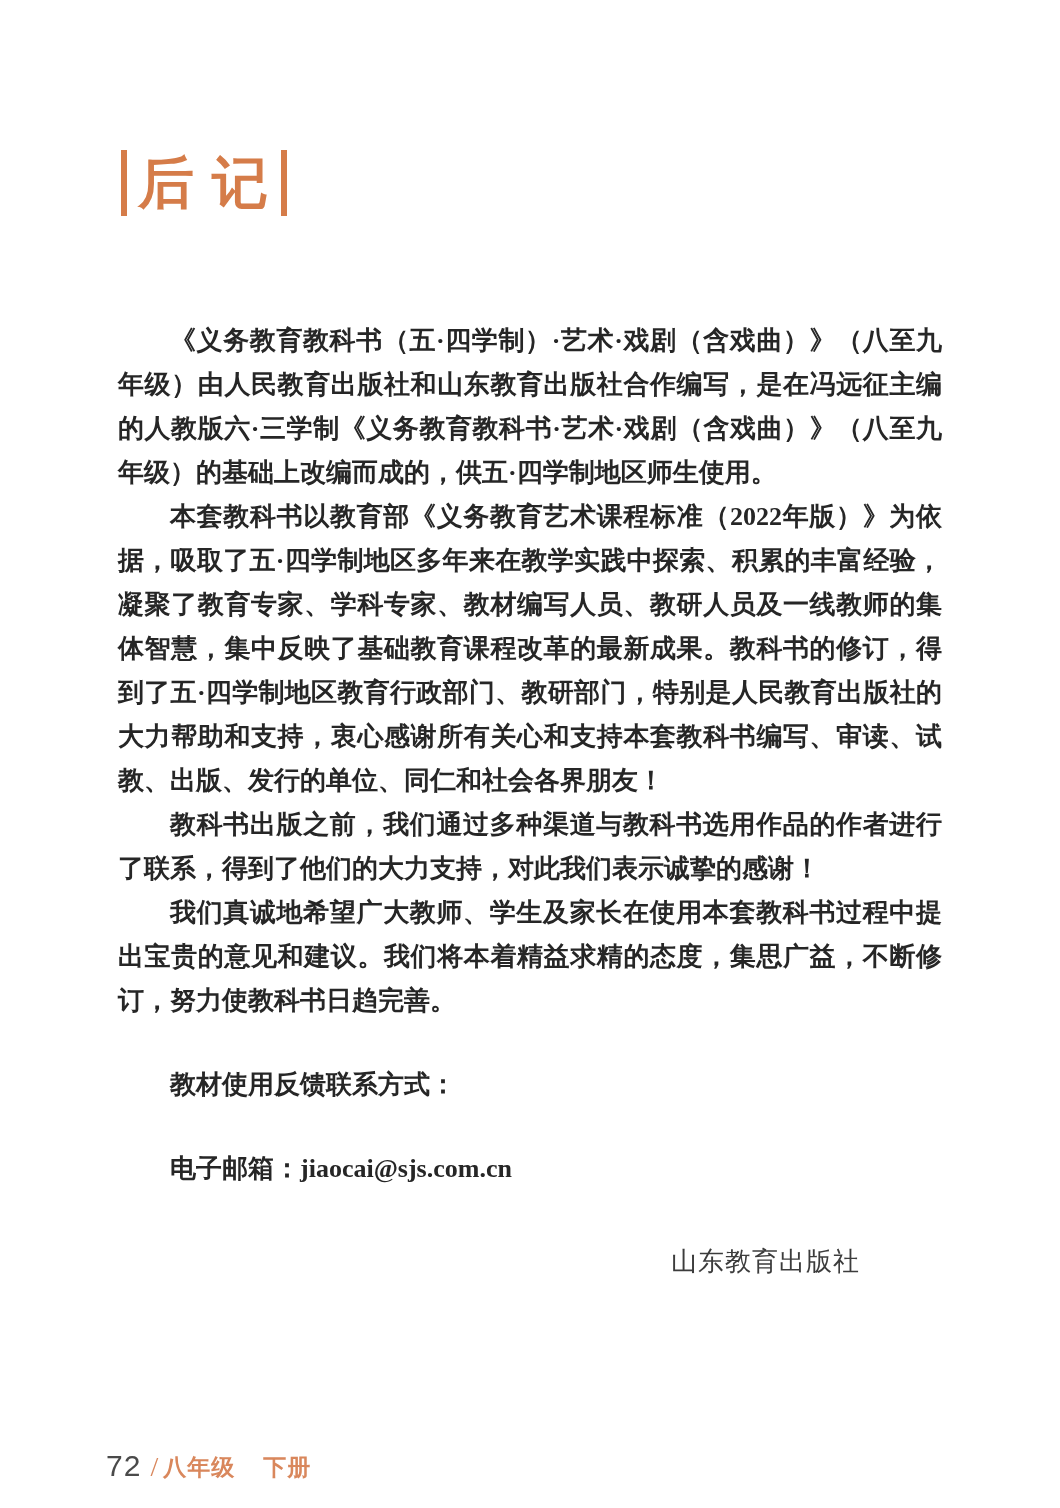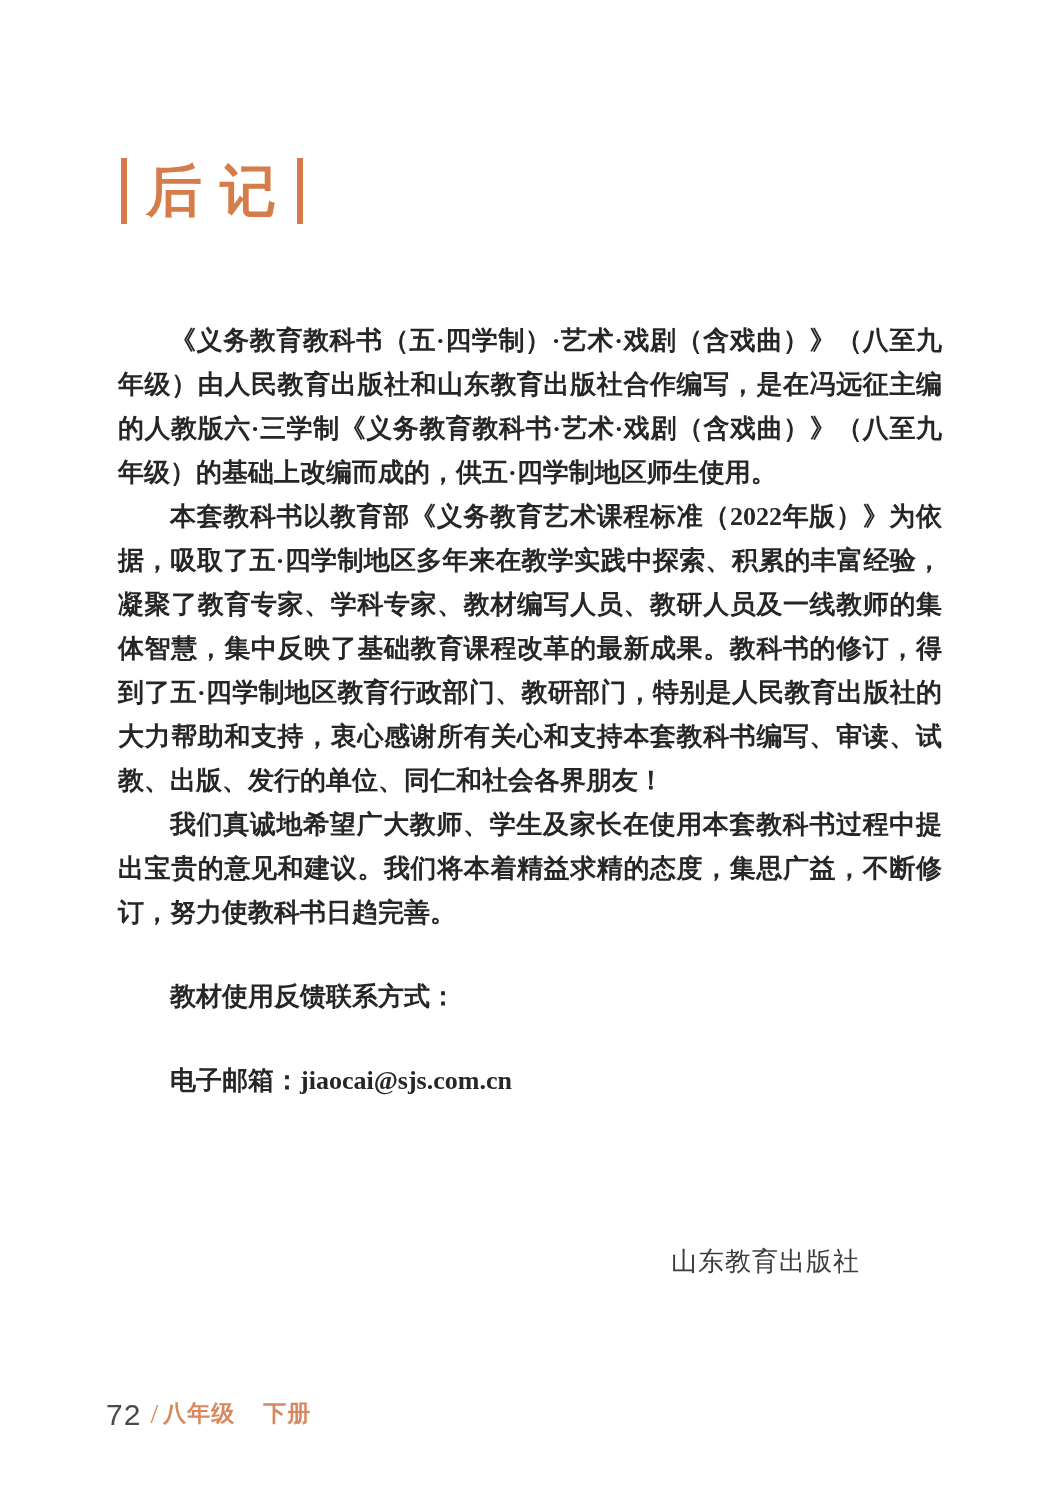--- a/index.html
+++ b/index.html
@@ -23,21 +23,21 @@
     display: flex;
     align-items: center;
     gap: 11px;
   }
   .title-bar {
     width: 6px;
     height: 66px;
     background: var(--accent, #d57c49);
   }
   .chapter-title {
-    margin: 8px;
+    margin: 0;
     font-size: 56px;
     line-height: 66px;
     font-weight: 700;
     color: var(--accent, #d57c49);
     letter-spacing: 2px;
     white-space: pre;
   }
   
   .body-text {
     position: absolute;
@@ -68,23 +68,23 @@
     font-size: 26px;
     line-height: 30px;
     color: #3c3c3c;
     letter-spacing: 1px;
     margin-left: 11px;
   }
   
   .footer {
     position: absolute;
     left: 106px;
-    top: 1398px;
+    top: 1449px;
     display: flex;
-    align-items: flex-start;
+    align-items: flex-end;
   }
   .page-number {
     font-family: "Liberation Sans", "DejaVu Sans", sans-serif;
     font-size: 30px;
     font-weight: 400;
     color: #4a4a4a;
     letter-spacing: 1px;
   }
   .footer-slash {
     color: var(--footer_accent, #d9875c);
@@ -110,20 +110,21 @@
 
   <header class="title-block">
     <span class="title-bar"></span>
     <h1 class="chapter-title">后 记</h1>
     <span class="title-bar"></span>
   </header>
 
   <main class="body-text">
     <p>《义务教育教科书（五·四学制）·艺术·戏剧（含戏曲）》（八至九年级）由人民教育出版社和山东教育出版社合作编写，是在冯远征主编的人教版六·三学制《义务教育教科书·艺术·戏剧（含戏曲）》（八至九年级）的基础上改编而成的，供五·四学制地区师生使用。</p>
     <p>本套教科书以教育部《义务教育艺术课程标准（2022年版）》为依据，吸取了五·四学制地区多年来在教学实践中探索、积累的丰富经验，凝聚了教育专家、学科专家、教材编写人员、教研人员及一线教师的集体智慧，集中反映了基础教育课程改革的最新成果。教科书的修订，得到了五·四学制地区教育行政部门、教研部门，特别是人民教育出版社的大力帮助和支持，衷心感谢所有关心和支持本套教科书编写、审读、试教、出版、发行的单位、同仁和社会各界朋友！</p>
+    <p>教科书出版之前，我们通过多种渠道与教科书选用作品的作者进行了联系，得到了他们的大力支持，对此我们表示诚挚的感谢！</p>
     <p>我们真诚地希望广大教师、学生及家长在使用本套教科书过程中提出宝贵的意见和建议。我们将本着精益求精的态度，集思广益，不断修订，努力使教科书日趋完善。</p>
     <p class="contact-line">教材使用反馈联系方式：</p>
     <p class="contact-line">电子邮箱：jiaocai@sjs.com.cn</p>
   </main>
 
   <div class="publisher">山东教育出版社</div>
 
   <footer class="footer">
     <span class="page-number">72</span>
     <span class="footer-slash">/</span>

